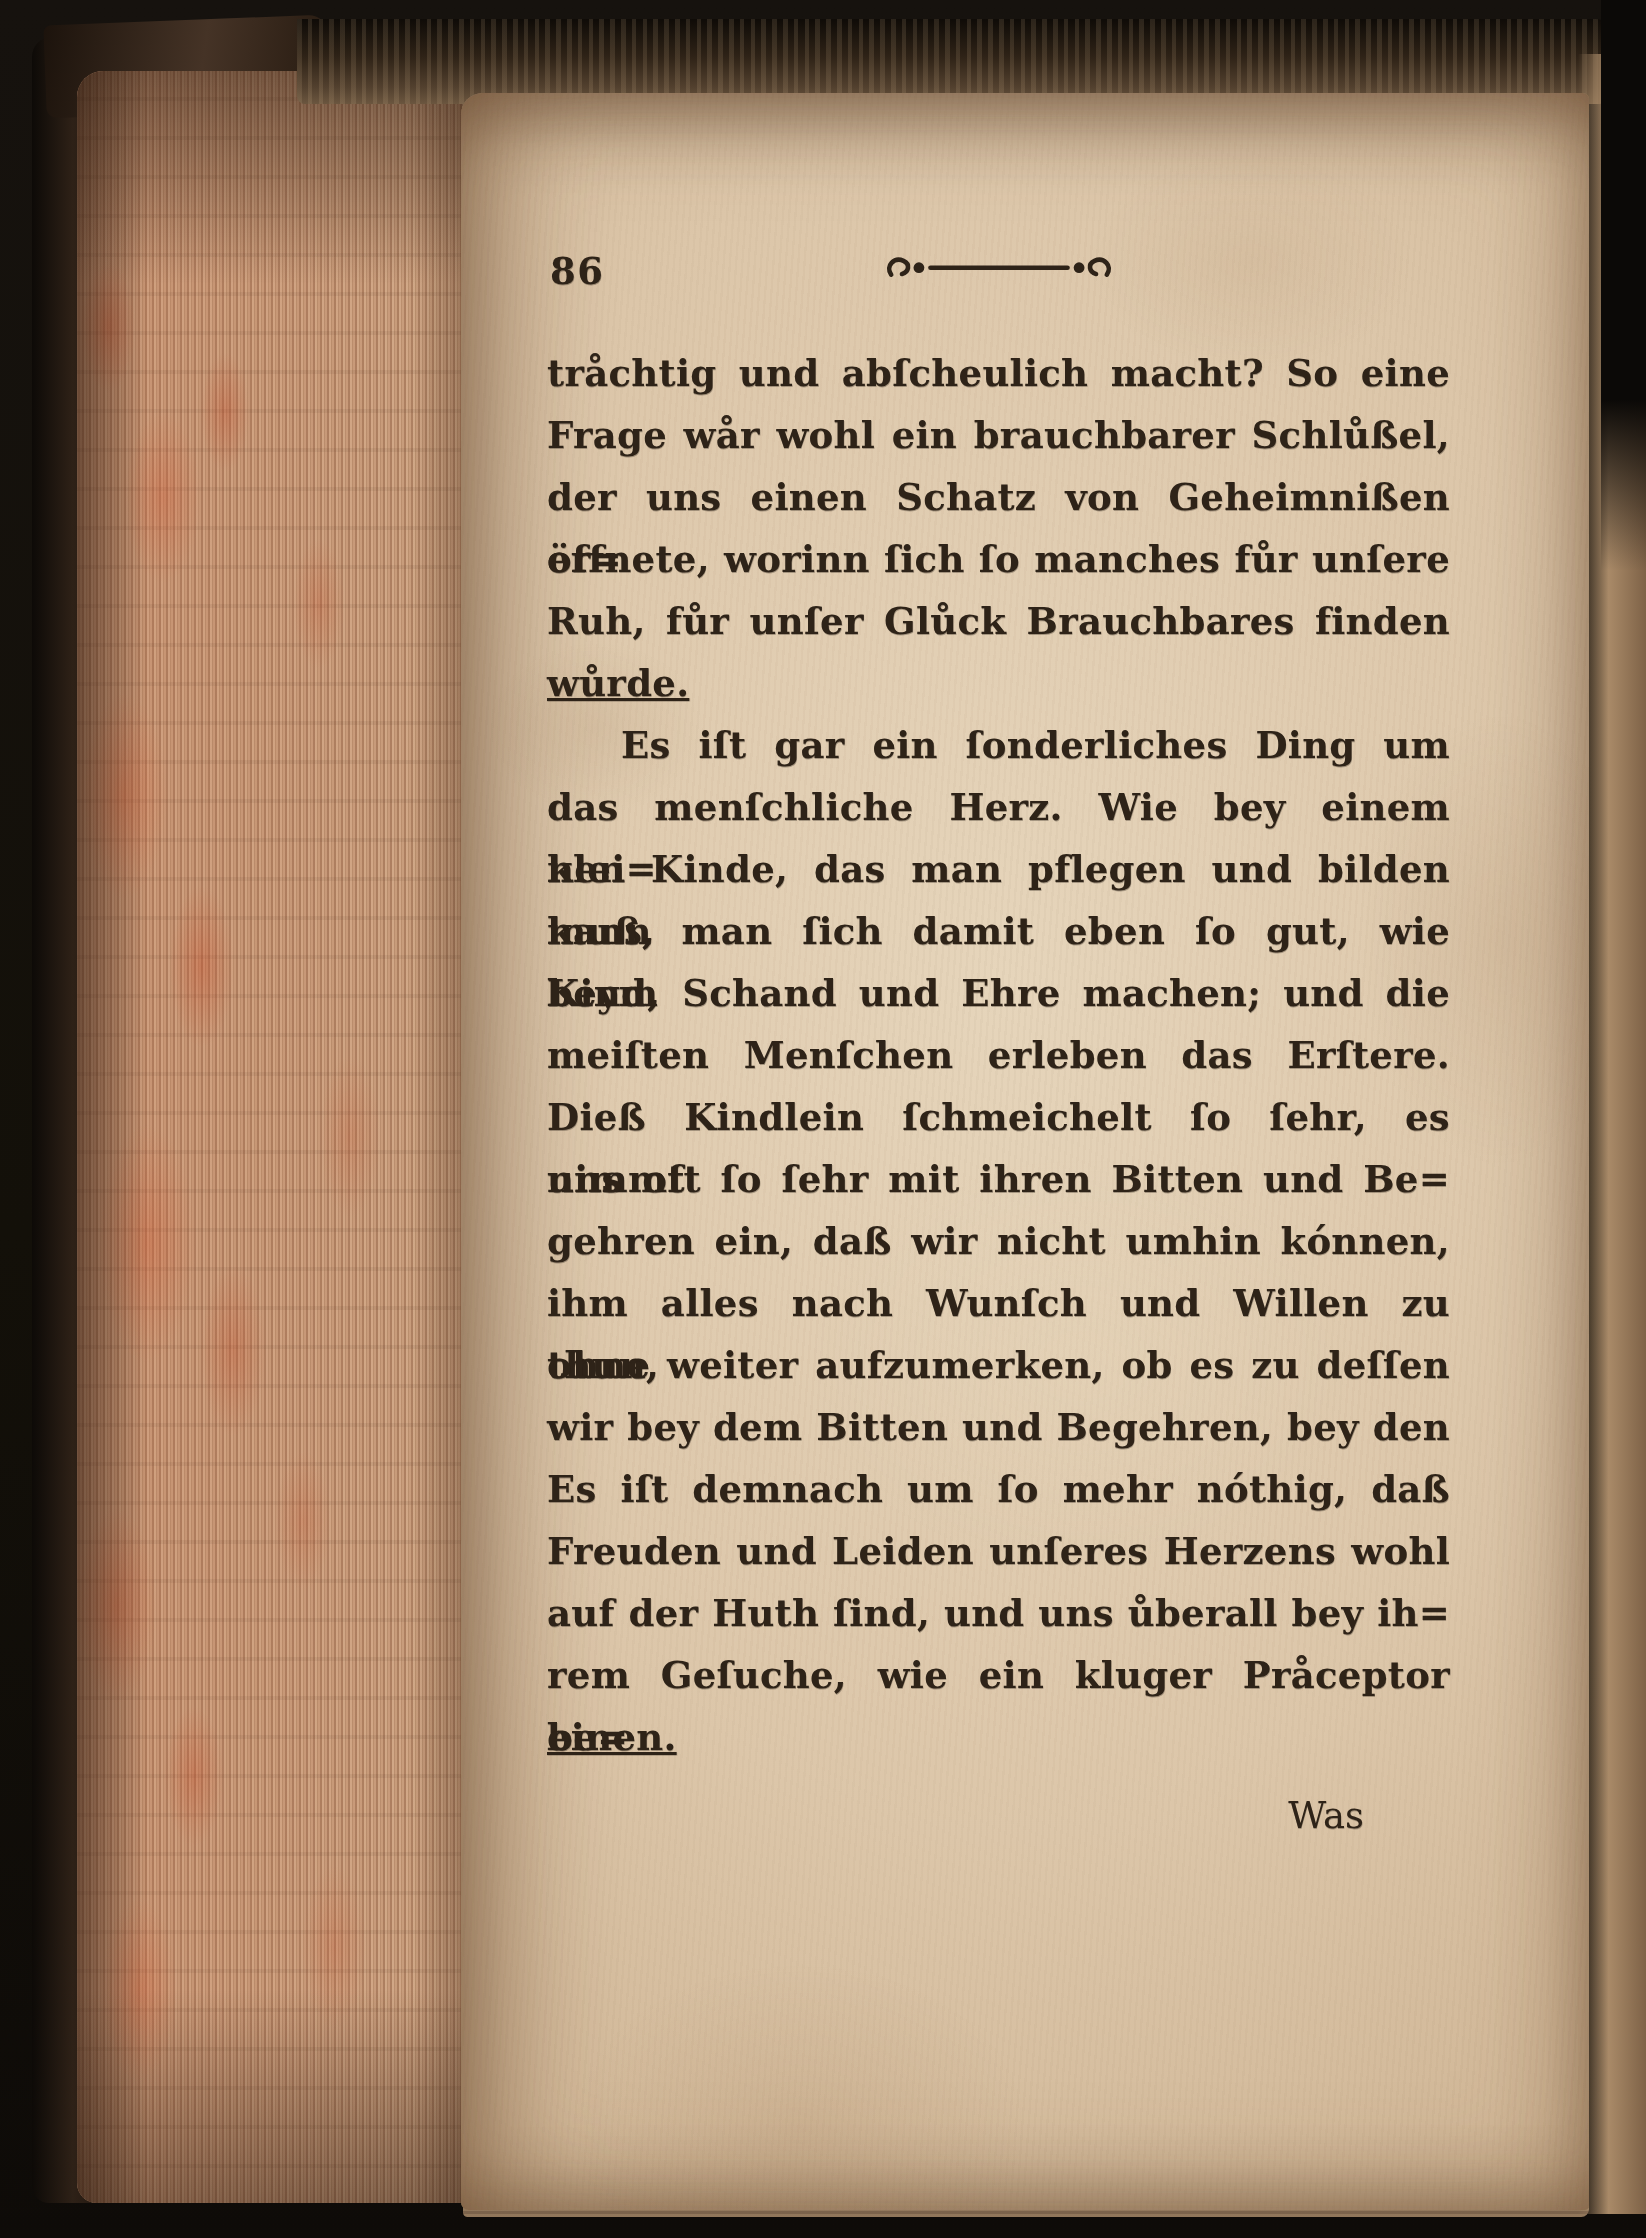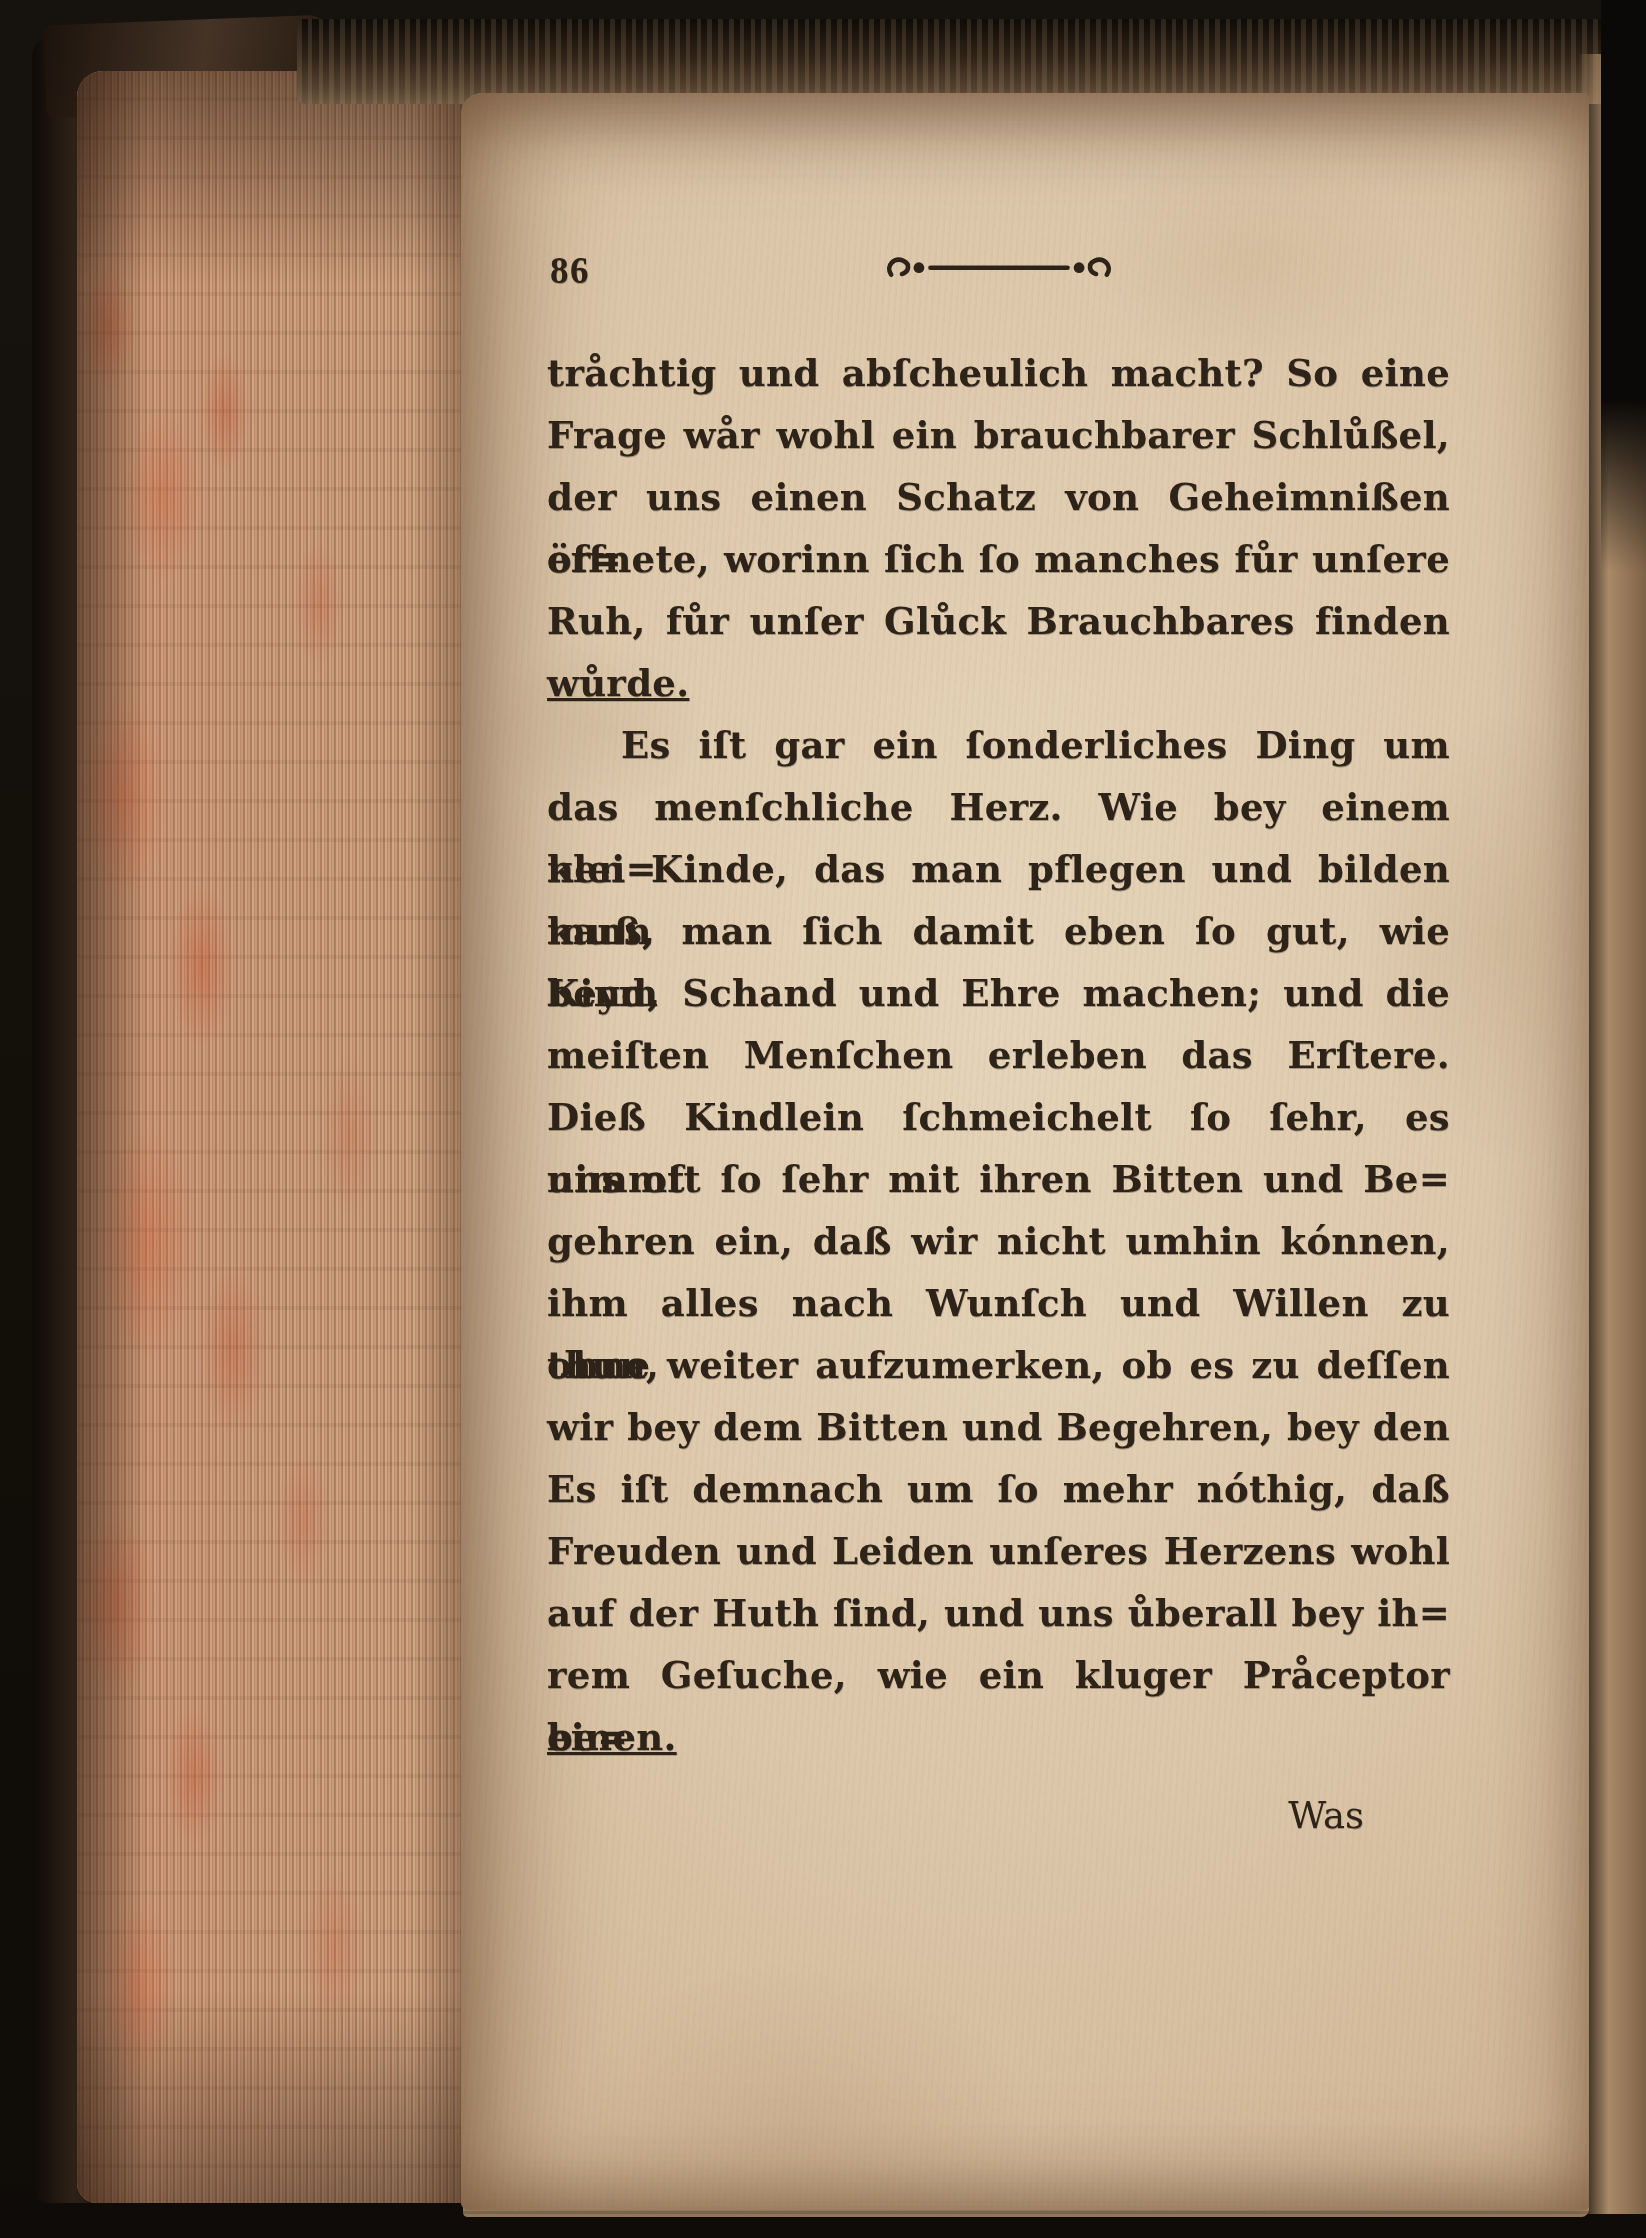--- a/index.html
+++ b/index.html
@@ -102,21 +102,21 @@
       radial-gradient(386px 293px at 55% 60%, rgba(238,224,196,.16), transparent 70%),
       repeating-linear-gradient(94deg, rgba(120,90,60,.035) 0 2.3px, rgba(0,0,0,0) 2.3px 6.2px);
   }
 
   
   .text-area{
     position:absolute;left:86px;top:151px;width:903px;
     color:#2e2318;
   }
   .header-row{
-    position:relative;height:56px;margin-bottom:42px;font-family:Liberation Serif, serif;
+    position:relative;height:56px;margin-bottom:42px;
   }
   .page-number{
     position:absolute;left:3.1px;top:4.6px;
     font-size:37px;font-weight:700;letter-spacing:1.5px;
     text-shadow:0.4px 0.6px 0.5px rgba(43,33,23,.35);
   }
   .ornament{
     position:absolute;left:50%;top:9.3px;transform:translateX(-50%);
   }
   .lines{margin-top:40px;}

